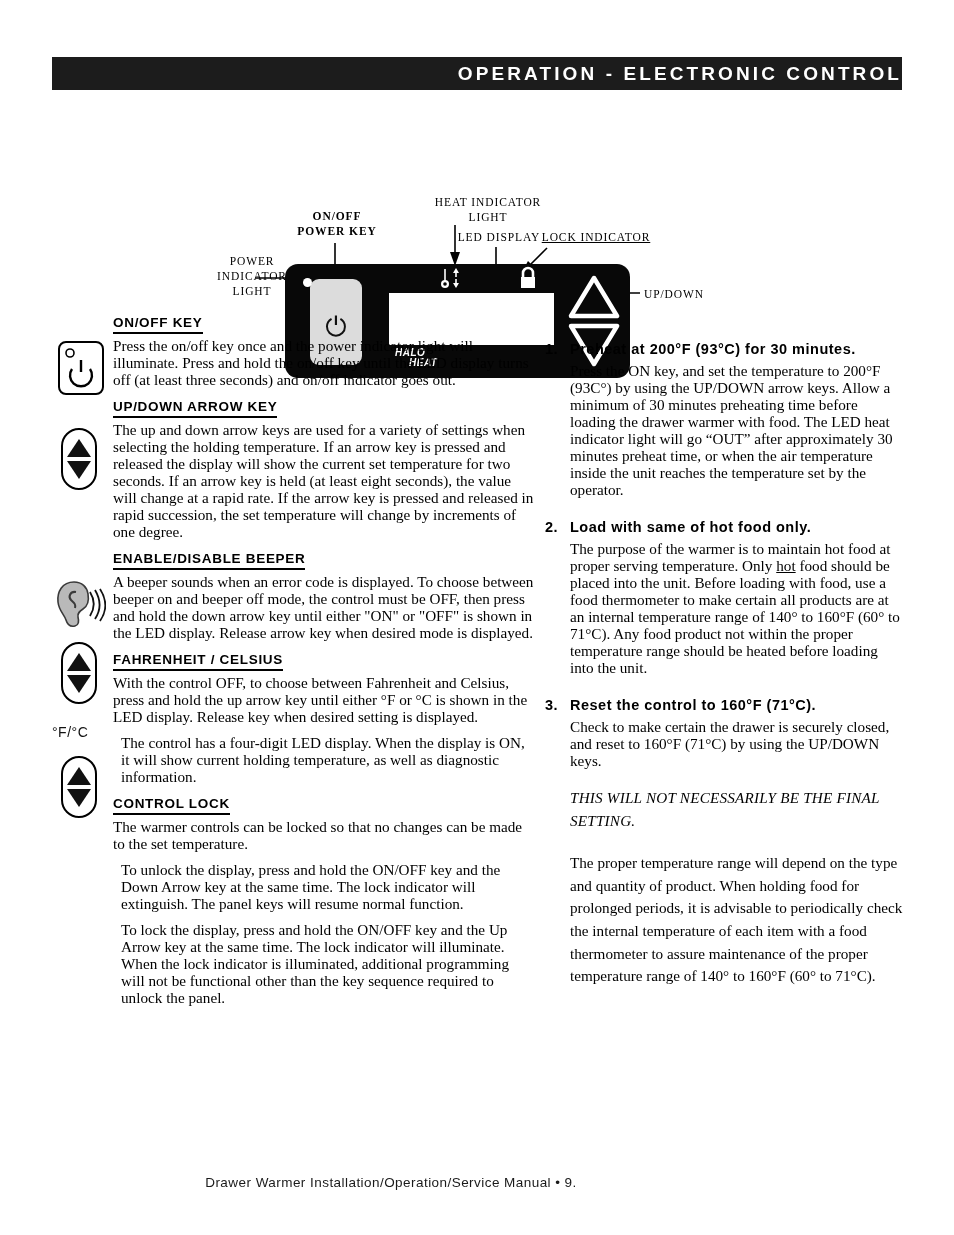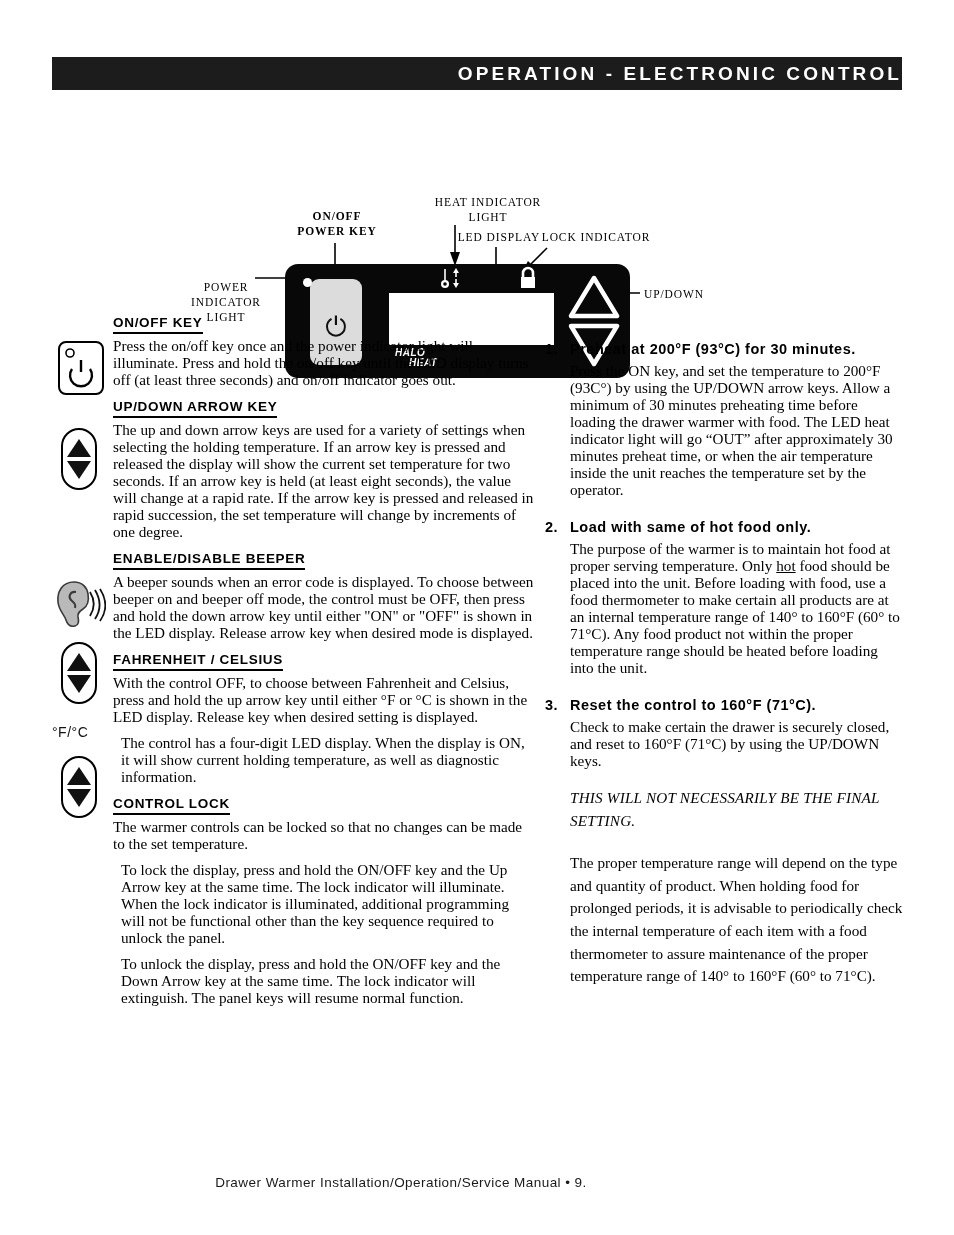--- a/index.html
+++ b/index.html
@@ -48,25 +48,25 @@
   .callout {
     position: absolute;
     font-family: "Liberation Serif", "DejaVu Serif", serif;
     font-size: 11.5px;
     letter-spacing: 0.9px;
     line-height: 15px;
     text-align: center;
     white-space: nowrap;
     color: #000;
   }
-  .co-power   { left: 171px; top: 159px; width: 110px; margin-top: 26px; }
+  .co-power   { left: 197px; top: 159px; width: 110px; }
   .co-onoff   { left: 283px; top: 114px; width: 108px; font-weight: bold; }
   .co-heat    { left: 396px; top: 100px; width: 120px; margin-left: 32px; }
   .co-led     { left: 452px; top: 135px; width: 94px; }
-  .co-lock    { left: 540px; top: 135px; width: 112px; }
+  .co-lock    { left: 540px; top: 135px; width: 112px; text-decoration: underline; }
   .co-updown  { left: 644px; top: 192px; width: 84px; text-align: left; }
 
   
   .leaders { position: absolute; left: 0; top: 0; width: 954px; height: 200px; }
 
   .panel {
     position: absolute;
     left: 285px;
     top: 169px;
     width: 345px;
@@ -246,21 +246,20 @@
   .footer {
     position: absolute;
     left: 0;
     top: 1175px;
     width: 782px;
     text-align: center;
     font-family: "Liberation Sans", "DejaVu Sans", sans-serif;
     font-size: 13.5px;
     letter-spacing: 0.45px;
     color: #1a1a1a;
-    padding-left: 10px;
   }
 </style>
 </head>
 <body>
 
 <div class="title-bar">
   <span class="title-text">OPERATION - ELECTRONIC CONTROL</span>
 </div>
 
 <div class="diagram">
@@ -388,22 +387,22 @@
 
   <div class="sec">
     <h2 class="sec-head">FAHRENHEIT / CELSIUS</h2>
     <p class="body-text">With the control OFF, to choose between Fahrenheit and Celsius, press and hold the up arrow key until either °F or °C is shown in the LED display.  Release key when desired setting is displayed.</p>
     <p class="body-text">The control has a four-digit LED display.  When the display is ON, it will show current holding temperature, as well as diagnostic information.</p>
   </div>
 
   <div class="sec">
     <h2 class="sec-head">CONTROL LOCK</h2>
     <p class="body-text">The warmer controls can be locked so that no changes can be made to the set temperature.</p>
+    <p class="body-text">To unlock the display, press and hold the ON/OFF key and the Down Arrow key at the same time.  The lock indicator will extinguish.  The panel keys will resume normal function.</p>
     <p class="body-text">To lock the display, press and hold the ON/OFF key and the Up Arrow key at the same time.  The lock indicator will illuminate.  When the lock indicator is illuminated, additional programming will not be functional other than the key sequence required to unlock the panel.</p>
-    <p class="body-text">To unlock the display, press and hold the ON/OFF key and the Down Arrow key at the same time.  The lock indicator will extinguish.  The panel keys will resume normal function.</p>
   </div>
 </div>
 
 <div class="col-right">
 
   <div class="num-item">
     <div class="num-marker">1.</div>
     <div class="num-body">
       <div class="num-title">Preheat at 200°F (93°C) for 30 minutes.</div>
       <p class="body-text">Press the ON key, and set the temperature to 200°F (93C°) by using the UP/DOWN arrow keys.  Allow a minimum of 30 minutes preheating time before loading the drawer warmer with food. The LED heat indicator light will go “OUT” after approximately 30 minutes preheat time, or when the air temperature inside the unit reaches the temperature set by the operator.</p>

